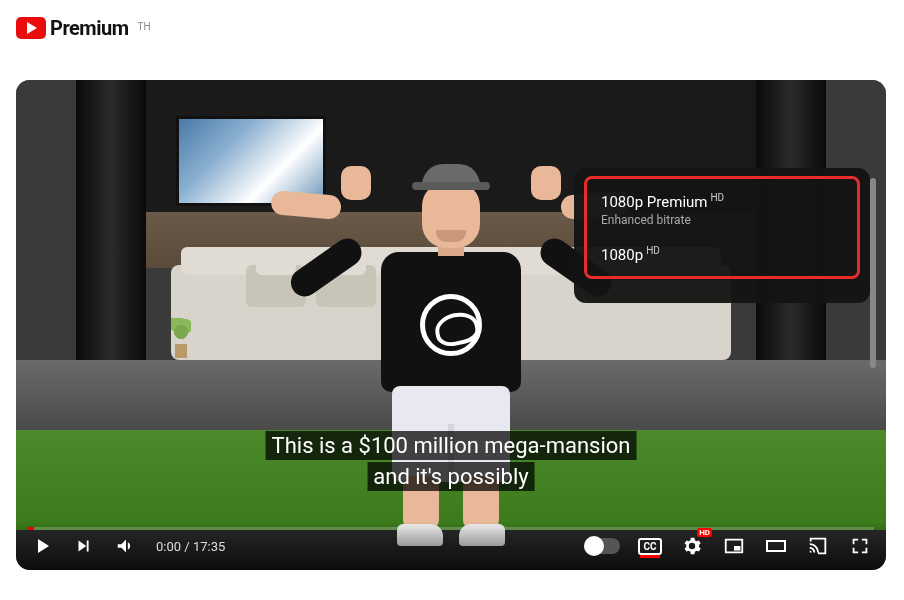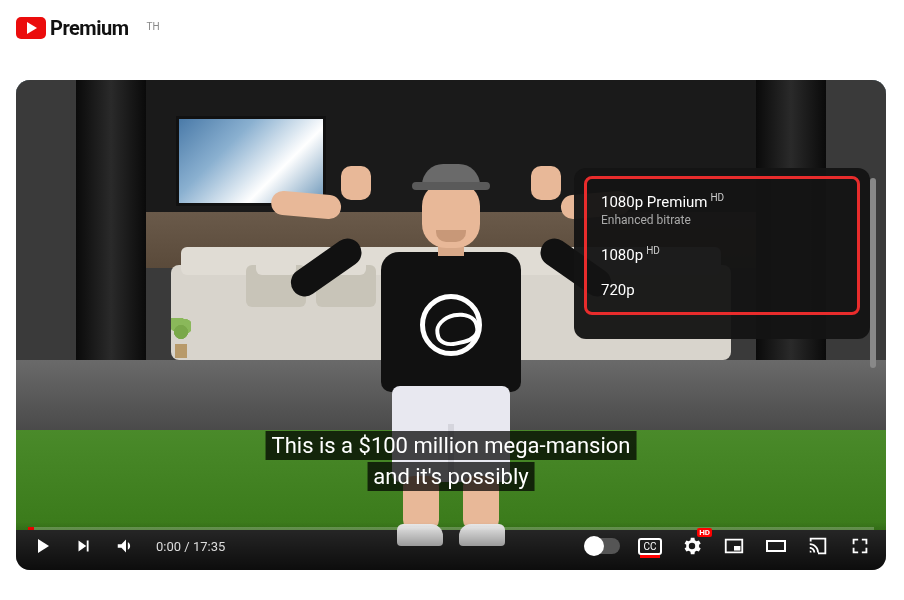--- a/index.html
+++ b/index.html
@@ -5,21 +5,21 @@
   * { box-sizing: border-box; margin: 0; padding: 0; }
   body { font-family: Roboto, Arial, sans-serif; background: #fff; width: 904px; height: 600px; overflow: hidden; }
 
   
   .header { display: flex; align-items: center; padding: 8px 16px; gap: 24px; height: 56px; }
   .logo-block { display: flex; align-items: center; gap: 2px; }
   .logo { display: flex; align-items: center; gap: 4px; }
   .yt-icon { width: 30px; height: 22px; background: #eb0c0c; border-radius: 5px; position: relative; }
   .yt-icon::after { content: ""; position: absolute; left: 11px; top: 5px; border-left: 10px solid #fff; border-top: 6px solid transparent; border-bottom: 6px solid transparent; }
   .premium-text { font-size: 20px; font-weight: 700; letter-spacing: -0.5px; color: #111; }
-  .region { font-size: 10px; color: #888; margin-top: -4px; margin-left: 16px; }
+  .region { font-size: 10px; color: #888; margin-top: -4px; margin-left: 7px; }
   .search-wrap { flex: 1; }
   .search { width: 100%; height: 40px; border: 1px solid #ccc; border-radius: 40px 0 0 40px; padding: 0 16px; font-size: 16px; outline: none; color: #333; }
 
   
   .player-wrap { padding: 24px 16px 0 16px; }
   .player { width: 870px; height: 490px; border-radius: 14px; overflow: hidden; position: relative; background: #2a2a2a; }
 
   
   .scene { position: absolute; inset: 0; }
   .sky { position: absolute; top: 0; left: 0; right: 0; height: 60px; background: linear-gradient(#8aa8b8, #b8c8d0); }
@@ -84,21 +84,21 @@
   .progress::before{content:"";position:absolute;left:0;top:0;height:3px;width:6px;background:#ff0000;}
   .ctl { width:24px; height:24px; display:flex; align-items:center; justify-content:center; cursor:pointer; }
   .ctl svg { fill:#fff; }
   .time { font-size:13px; color:#ddd; }
   .spacer { flex:1; }
   .autoplay { width:36px; height:16px; background:#555; border-radius:10px; position:relative; }
   .autoplay::after{content:"";position:absolute;left:0;top:-2px;width:20px;height:20px;background:#fff;border-radius:50%;display:flex;align-items:center;justify-content:center;}
   .autoplay-icon{position:absolute;left:5px;top:3px;width:10px;height:10px;}
   .autoplay-icon::before,.autoplay-icon::after{content:"";position:absolute;top:0;width:3px;height:10px;background:#555;}
   .autoplay-icon::before{left:1px}.autoplay-icon::after{left:6px}
-  .cc-box { border:2px solid #fff; border-radius:3px; font-size:10px; font-weight:normal; padding:1px 3px; position:relative; }
+  .cc-box { border:2px solid #fff; border-radius:3px; font-size:10px; font-weight:bold; padding:1px 3px; position:relative; }
   .cc-box::after{content:"";position:absolute;bottom:-5px;left:0;right:0;height:3px;background:#ff0000;}
   .gear-wrap { position:relative; }
   .hd-badge { position:absolute; top:-6px; right:-8px; background:#ff0000; color:#fff; font-size:8px; font-weight:bold; padding:0 2px; border-radius:2px; }
 </style>
 </head>
 <body>
 
 <div class="header">
   <div class="logo-block">
     <div class="logo">
@@ -155,23 +155,20 @@
     <div class="quality-popup">
       <div class="q-scroll"></div>
       <div class="q-list">
         <div class="q-item">
           <div><span class="q-label">1080p Premium</span><span class="q-sup">HD</span></div>
           <div class="q-sub">Enhanced bitrate</div>
         </div>
         <div class="q-item">
           <span class="q-label">1080p</span><span class="q-sup">HD</span>
         </div>
-        <div class="q-item">
-          <span class="q-label">720p</span>
-        </div>
       </div>
     </div>
 
     <div class="progress"></div>
     <div class="controls-bar">
       <div class="ctl">
         <svg viewBox="0 0 24 24" width="26" height="26">
             <path d="M8 5v14l11-7z"></path>
           </svg>
       </div>

